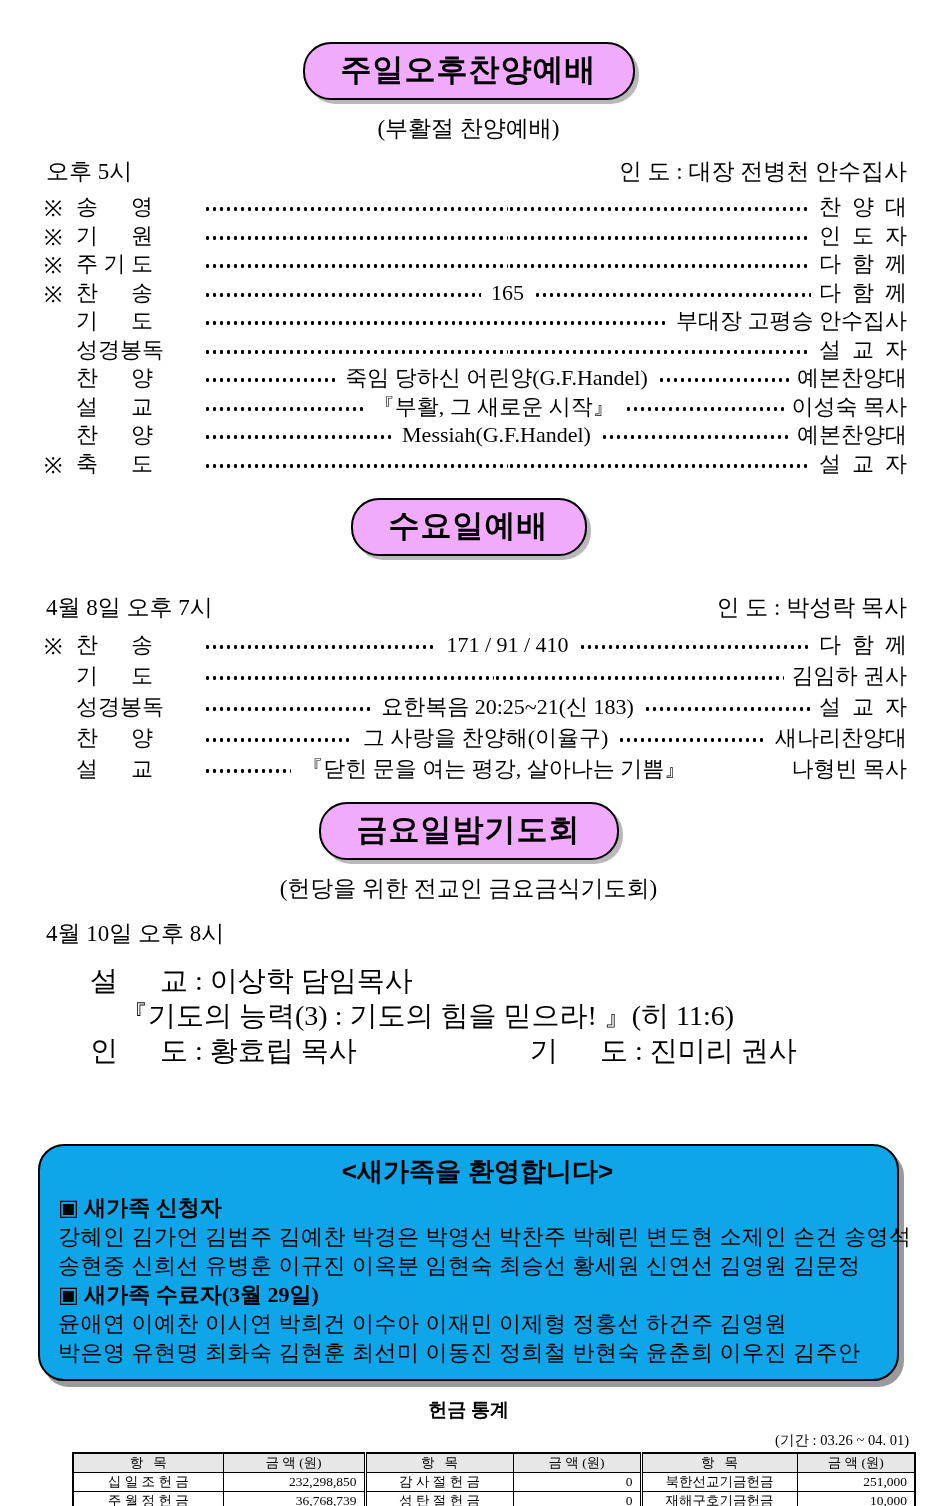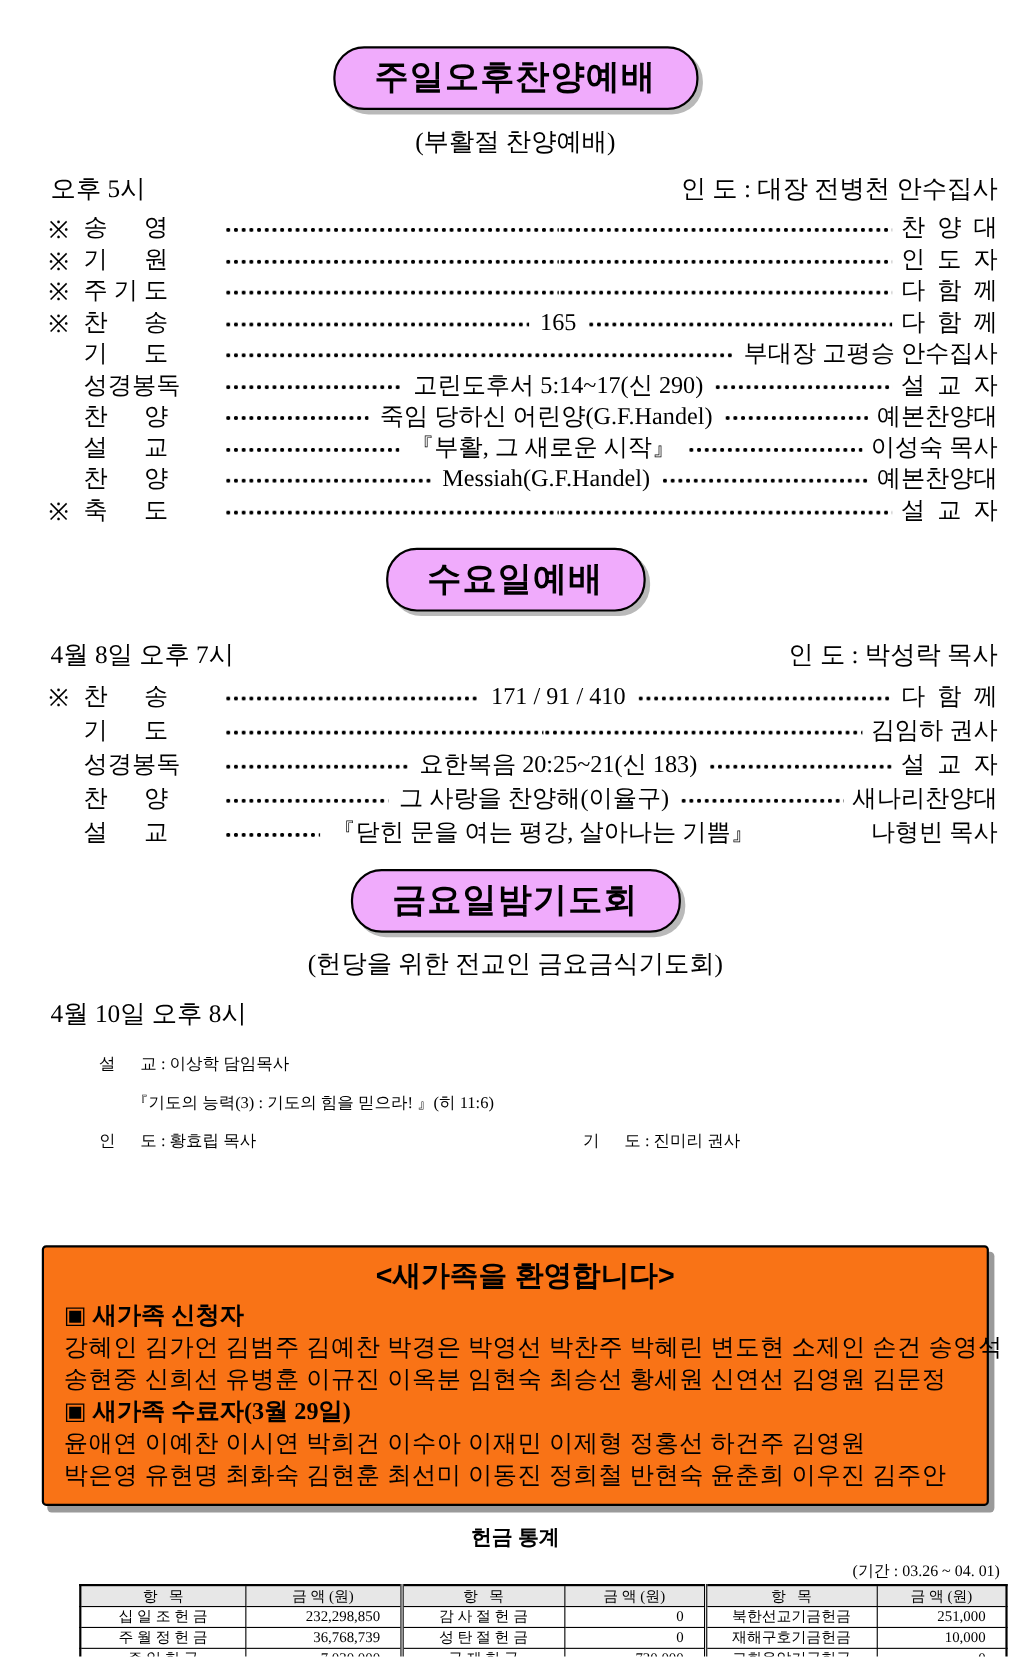--- a/index.html
+++ b/index.html
@@ -43,49 +43,49 @@
   }
   .pcenter { margin:16px 10px; white-space:pre; }
   .pcenter:empty { display:none; margin:0; }
   .pright { margin-left:8px; white-space:pre; text-align:right; }
   .no-dots2 .dots.d2 { background:none; }
 
   .gap1 { height:20px; } .gap2 { height:18px; }
 
   
   .fri-date { margin:14px 30px 0 46px; font-size:23px; white-space:pre; }
-  .fri-lines { margin:14px 30px 0 90px; font-size:15px; }
+  .fri-lines { margin:14px 30px 0 90px; font-size:28px; }
   .fri-line { line-height:35px; white-space:pre; }
   .fri-line.indent { padding-left:30px; }
   .fri-duo { display:flex; line-height:35px; white-space:pre; }
   .fri-duo .lead { width:440px; flex:0 0 440px; }
 
   
   .welcome {
     margin:76px 38px 0 38px;
-    border:2px solid #000; border-radius:4px;
+    border:2px solid #000; border-radius:26px;
     box-shadow:5px 6px 0 #9a9a9a;
-    padding:8px 0 12px 18px; background:#f97316;
+    padding:8px 0 12px 18px; background:#0ea5e9;
   }
   .welcome-title {
     text-align:center; font-family:"Liberation Sans","DejaVu Sans",sans-serif;
     font-weight:bold; font-size:26px; margin-bottom:4px; white-space:pre;
   }
   .wgroup-head { font-size:22px; line-height:29px; white-space:pre;font-weight:bold; }
   .wgroup-line { font-size:22px; line-height:29px; white-space:pre; letter-spacing:0.5px; }
 
   
   .off-title { text-align:center; font-weight:bold; font-size:19px; margin-top:16px; white-space:pre; }
   .off-period { text-align:right; margin:8px 28px 2px 0; font-size:14.5px; white-space:pre; }
   table.off {
     border-collapse:collapse; margin-left:72px; width:842px;
     font-size:13.5px; table-layout:fixed;
   }
   table.off td, table.off th {
-    border:1px solid #000; height:19px; padding:0 18px;
+    border:1px solid #000; height:19px; padding:0 7px;
     overflow:hidden; white-space:pre;
   }
   table.off th { background:#e7e7e7; font-weight:normal; text-align:center; }
   table.off { border:2px solid #000; }
   td.item { text-align:center; }
   td.amt { text-align:right; }
   .sep { border-left:3px double #000 !important; }
   col.c-item1{width:150px;} col.c-amt1{width:142px;}
   col.c-item2{width:148px;} col.c-amt2{width:128px;}
   col.c-item3{width:156px;} col.c-amt3{width:118px;}
@@ -111,40 +111,40 @@
     <div class="prow">
       <span class="mark">※</span><span class="plabel">주 기 도</span><span class="dots d1"></span><span class="dots d2"></span><span class="pright">다  함  께</span>
     </div>
     <div class="prow">
       <span class="mark">※</span><span class="plabel">찬      송</span><span class="dots d1"></span><span class="pcenter">165</span><span class="dots d2"></span><span class="pright">다  함  께</span>
     </div>
     <div class="prow">
       <span class="mark"></span><span class="plabel">기      도</span><span class="dots d1"></span><span class="dots d2"></span><span class="pright">부대장 고평승 안수집사</span>
     </div>
     <div class="prow">
-      <span class="mark"></span><span class="plabel">성경봉독</span><span class="dots d1"></span><span class="pcenter">고린도후서 5:14~17(신 290)</span><span class="dots d2"></span><span class="pright">설  교  자</span>
+      <span class="mark"></span><span class="plabel">성경봉독</span><span class="dots d1"></span><span class="dots d2"></span><span class="pright">설  교  자</span>
     </div>
     <div class="prow">
       <span class="mark"></span><span class="plabel">찬      양</span><span class="dots d1"></span><span class="pcenter">죽임 당하신 어린양(G.F.Handel)</span><span class="dots d2"></span><span class="pright">예본찬양대</span>
     </div>
     <div class="prow">
       <span class="mark"></span><span class="plabel">설      교</span><span class="dots d1"></span><span class="pcenter">『부활, 그 새로운 시작』</span><span class="dots d2"></span><span class="pright">이성숙 목사</span>
     </div>
     <div class="prow">
       <span class="mark"></span><span class="plabel">찬      양</span><span class="dots d1"></span><span class="pcenter">Messiah(G.F.Handel)</span><span class="dots d2"></span><span class="pright">예본찬양대</span>
     </div>
     <div class="prow">
       <span class="mark">※</span><span class="plabel">축      도</span><span class="dots d1"></span><span class="dots d2"></span><span class="pright">설  교  자</span>
     </div>
   </div>
 
   <div class="gap1"></div>
 
   <div class="titlebox">수요일예배</div>
-  <div class="inforow" style="margin-top:24px">
+  <div class="inforow" style="margin-top:36px">
     <span>4월 8일 오후 7시</span>
     <span>인 도 : 박성락 목사</span>
   </div>
   <div class="program sec2">
     <div class="prow">
       <span class="mark">※</span><span class="plabel">찬      송</span><span class="dots d1"></span><span class="pcenter">171 / 91 / 410</span><span class="dots d2"></span><span class="pright">다  함  께</span>
     </div>
     <div class="prow">
       <span class="mark"></span><span class="plabel">기      도</span><span class="dots d1"></span><span class="dots d2"></span><span class="pright">김임하 권사</span>
     </div>

